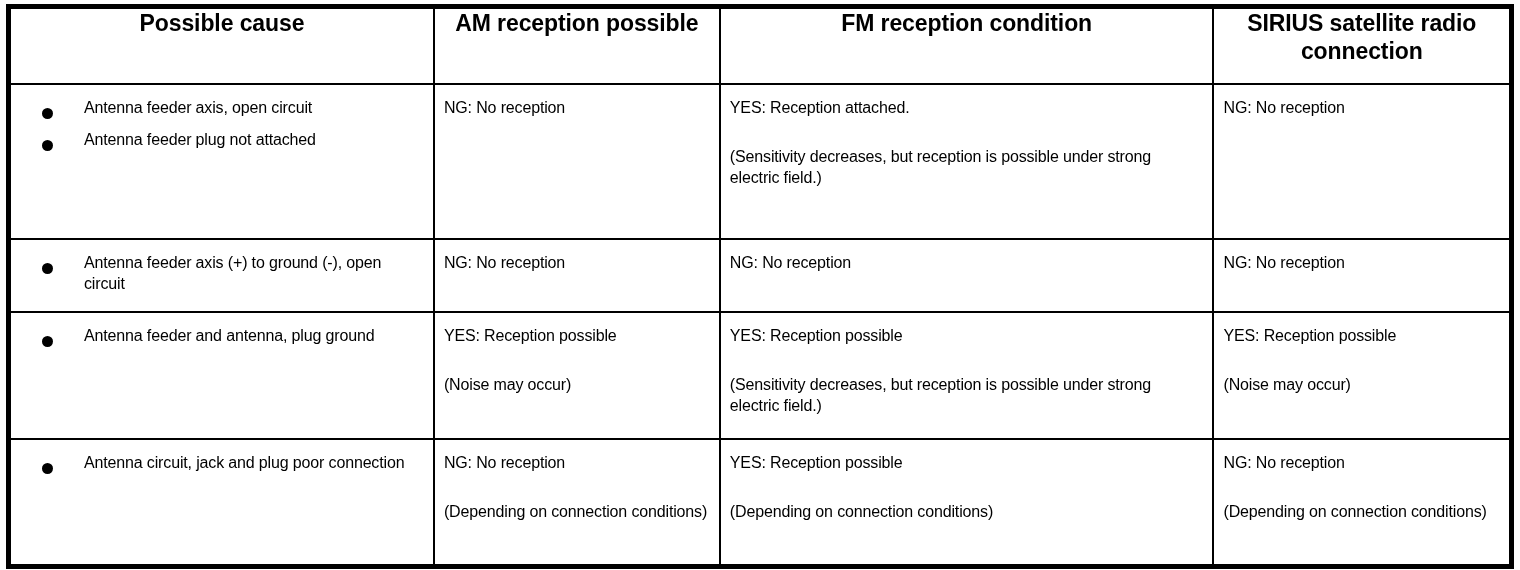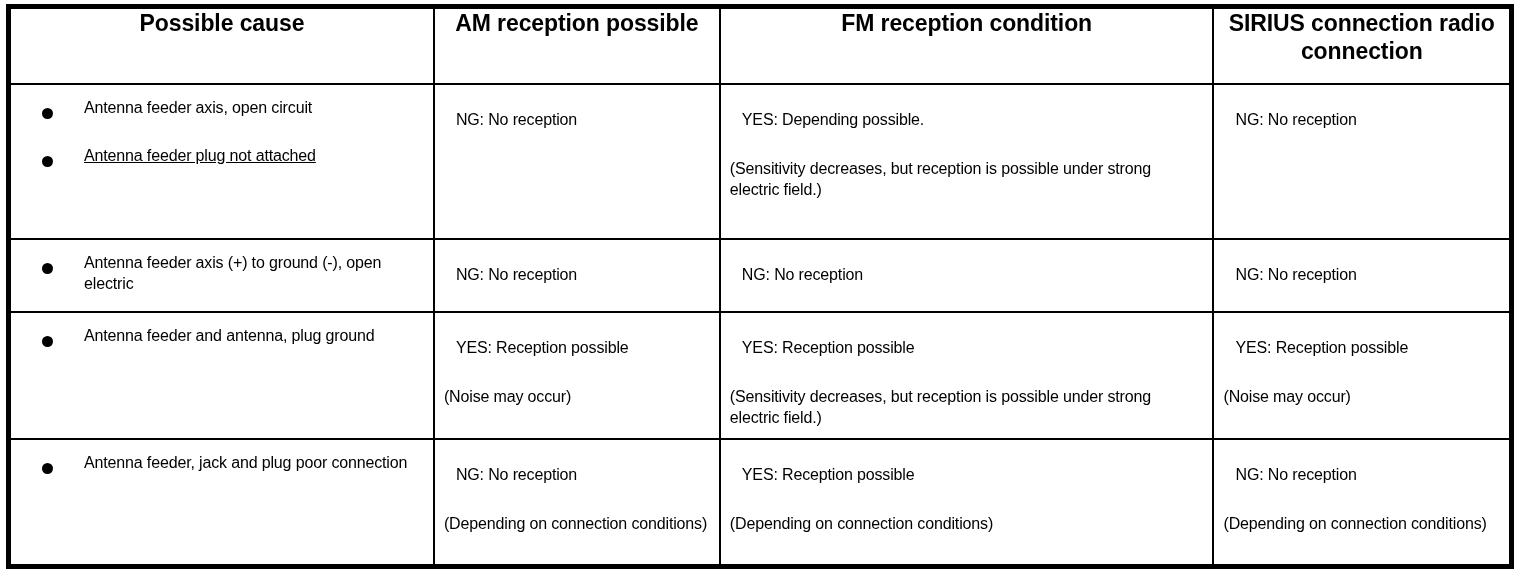--- a/index.html
+++ b/index.html
@@ -76,41 +76,40 @@
     list-style: none;
     margin: 0;
     padding: 0;
   }
   ul.cause-list li {
     position: relative;
     padding-left: 42px;
     margin: 0 0 0 22px;
   }
   ul.cause-list li + li {
-    margin-top: 27px;
-    text-decoration: underline;
+    margin-top: 11px;
   }
   ul.cause-list li .bullet-dot {
     position: absolute;
     left: 0;
     top: 10px;
     width: 11px;
     height: 11px;
     background: #000000;
     border-radius: 50%;
     display: block;
   }
   ul.cause-list li .cause-text {
     display: block;
   }
 
   
   .cond-main {
     display: block;
-    margin: 12px;
+    margin: 0;
   }
   .cond-note {
     display: block;
     margin: 28px 0 0 0;
   }
 
   
   tr.row-1 { height: 155px; }
   tr.row-2 { height: 73px; }
   tr.row-3 { height: 127px; }
@@ -133,21 +132,21 @@
         <th>
           <span class="hdr-text">Possible cause</span>
         </th>
         <th>
           <span class="hdr-text">AM reception possible</span>
         </th>
         <th>
           <span class="hdr-text">FM reception condition</span>
         </th>
         <th>
-          <span class="hdr-text">SIRIUS connection radio</span>
+          <span class="hdr-text">SIRIUS satellite radio</span>
           <span class="hdr-text">connection</span>
         </th>
       </tr>
     </thead>
 
     <tbody>
 
       <tr class="row-1">
         <td>
           <div class="cell-pad">
@@ -163,38 +162,38 @@
             </ul>
           </div>
         </td>
         <td>
           <div class="cell-pad">
             <span class="cond-main">NG: No reception</span>
           </div>
         </td>
         <td>
           <div class="cell-pad">
-            <span class="cond-main">YES: Depending possible.</span>
+            <span class="cond-main">YES: Reception attached.</span>
             <span class="cond-note">(Sensitivity decreases, but reception is possible under strong electric field.)</span>
           </div>
         </td>
         <td>
           <div class="cell-pad">
             <span class="cond-main">NG: No reception</span>
           </div>
         </td>
       </tr>
 
       <tr class="row-2">
         <td>
           <div class="cell-pad">
             <ul class="cause-list">
               <li>
                 <span class="bullet-dot"></span>
-                <span class="cause-text">Antenna feeder axis (+) to ground (-), open electric</span>
+                <span class="cause-text">Antenna feeder axis (+) to ground (-), open circuit</span>
               </li>
             </ul>
           </div>
         </td>
         <td>
           <div class="cell-pad">
             <span class="cond-main">NG: No reception</span>
           </div>
         </td>
         <td>
@@ -239,21 +238,21 @@
           </div>
         </td>
       </tr>
 
       <tr class="row-4">
         <td>
           <div class="cell-pad">
             <ul class="cause-list">
               <li>
                 <span class="bullet-dot"></span>
-                <span class="cause-text">Antenna feeder, jack and plug poor connection</span>
+                <span class="cause-text">Antenna circuit, jack and plug poor connection</span>
               </li>
             </ul>
           </div>
         </td>
         <td>
           <div class="cell-pad">
             <span class="cond-main">NG: No reception</span>
             <span class="cond-note">(Depending on connection conditions)</span>
           </div>
         </td>

